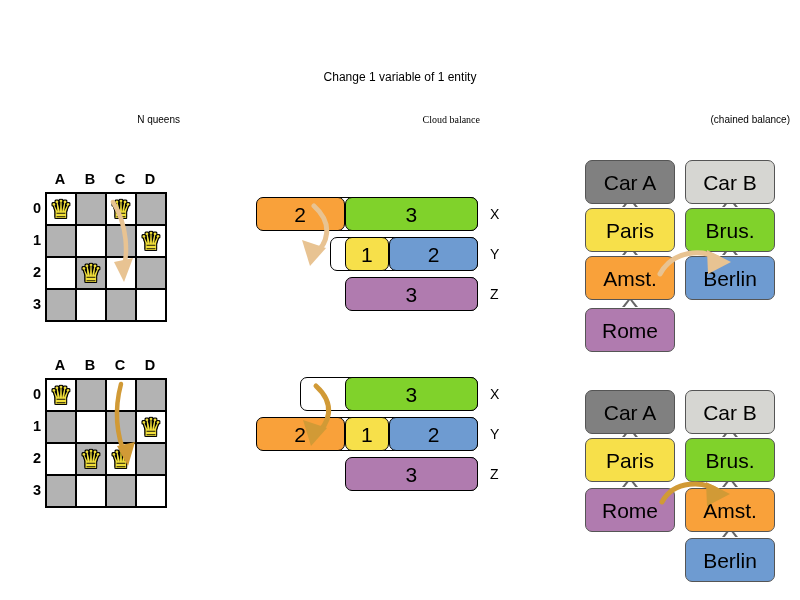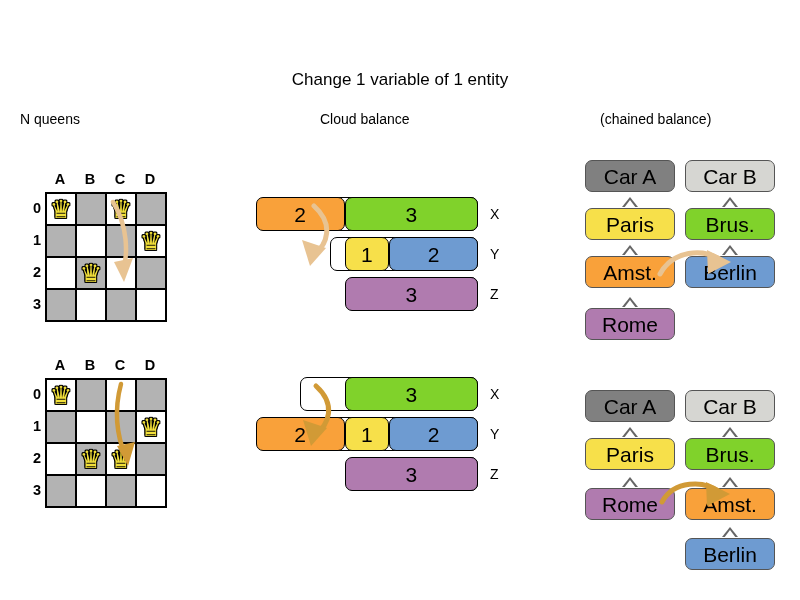--- a/index.html
+++ b/index.html
@@ -10,27 +10,27 @@
   }
   .stage{position:absolute;left:0;top:0;width:800px;height:600px;}
 
   
   #title{
     position:absolute;left:0;top:26px;width:800px;text-align:center;
     font-size:38px;font-weight:400;letter-spacing:0px;line-height:44px;
   }
   #subtitle{
     position:absolute;left:0;top:70px;width:800px;text-align:center;
-    font-size:17px;font-weight:400;
+    font-size:12px;font-weight:400;
   }
   .colhead{
-    position:absolute;text-align:left;font-size:14px;line-height:19px;
+    position:absolute;text-align:right;font-size:10px;line-height:19px;
   }
   #head-queens{left:20px;top:110px;width:160px;}
-  #head-cloud{left:320px;top:110px;width:160px;}
+  #head-cloud{left:320px;top:110px;width:160px;font-family:Liberation Serif, serif;}
   #head-vrp{left:600px;top:110px;width:190px;}
 
   
   .board{position:absolute;border:1.6px solid #000;box-sizing:content-box;}
   .cell{position:absolute;width:30px;height:32px;box-sizing:border-box;
         border:0.8px solid #000;}
   .cell.light{background:#ffffff;}
   .cell.dark{background:#b3b3b3;}
   .queen{
     position:absolute;width:30px;height:32px;
@@ -57,21 +57,21 @@
   }
   .comp-lbl{
     position:absolute;font-size:14px;height:34px;display:flex;align-items:center;
   }
 
   
   .vbox{
     position:absolute;box-sizing:border-box;
     border:1.6px solid #555;border-radius:7px;
     display:flex;align-items:center;justify-content:center;
-    font-size:21px;line-height:1;height:32px;
+    font-size:21px;line-height:1;height:44px;
   }
   .vline{position:absolute;width:3px;background:#666;}
   .vhead{position:absolute;width:0;height:0;
          border-left:8px solid transparent;border-right:8px solid transparent;
          border-bottom:10px solid #666;}
   .vhead::after{content:"";position:absolute;left:-6px;top:3px;
          width:0;height:0;border-left:6px solid transparent;
          border-right:6px solid transparent;border-bottom:8px solid #fff;}
 
   

